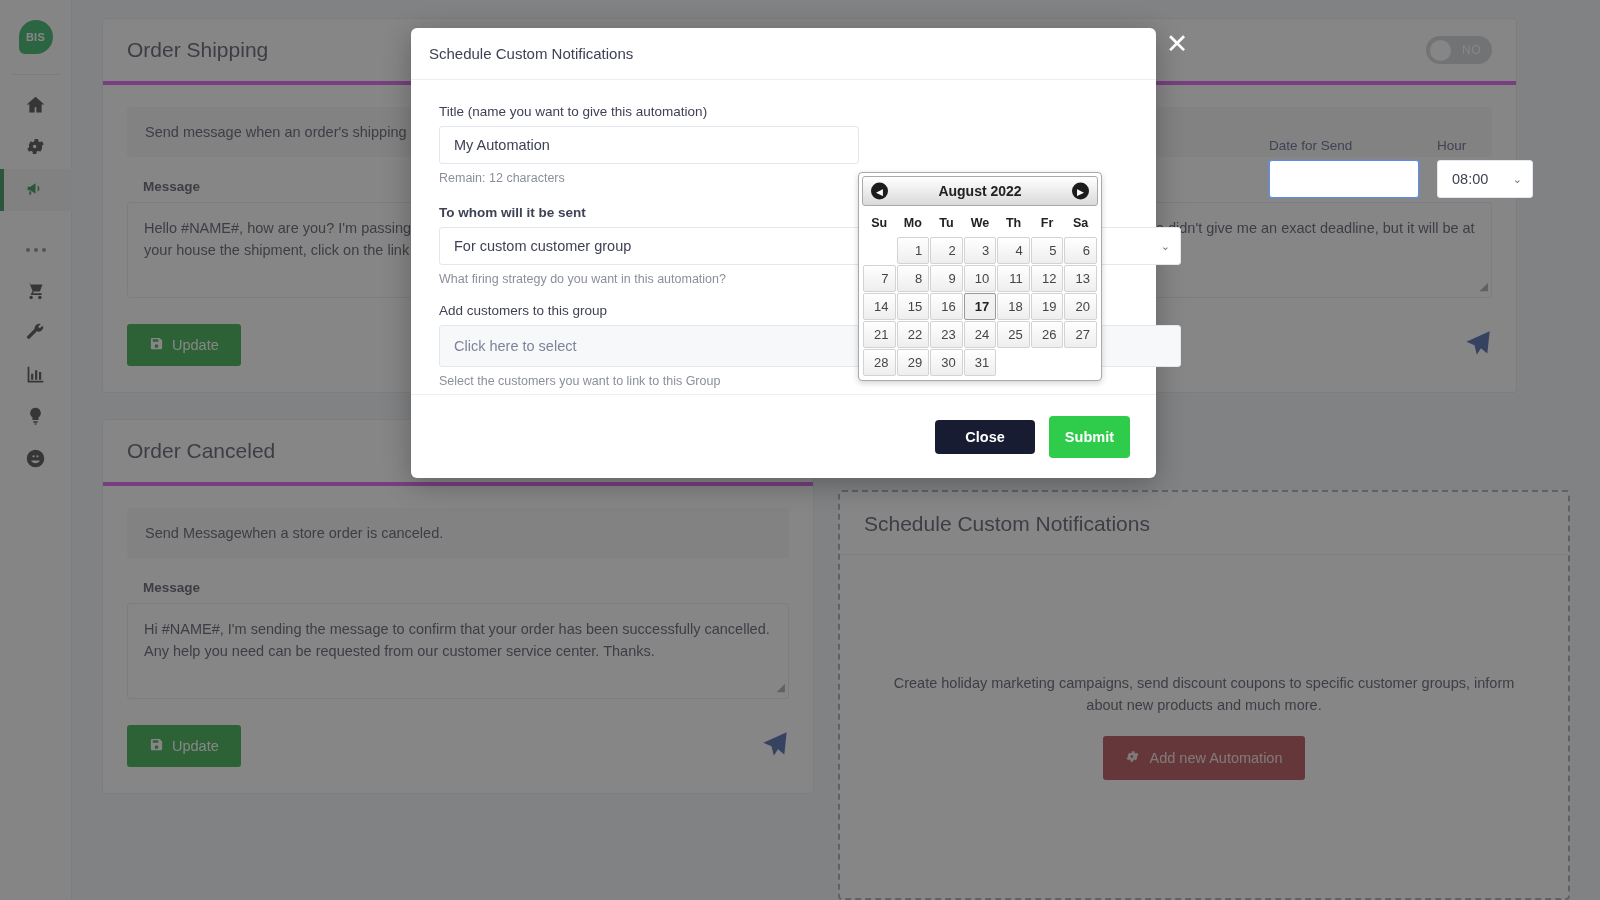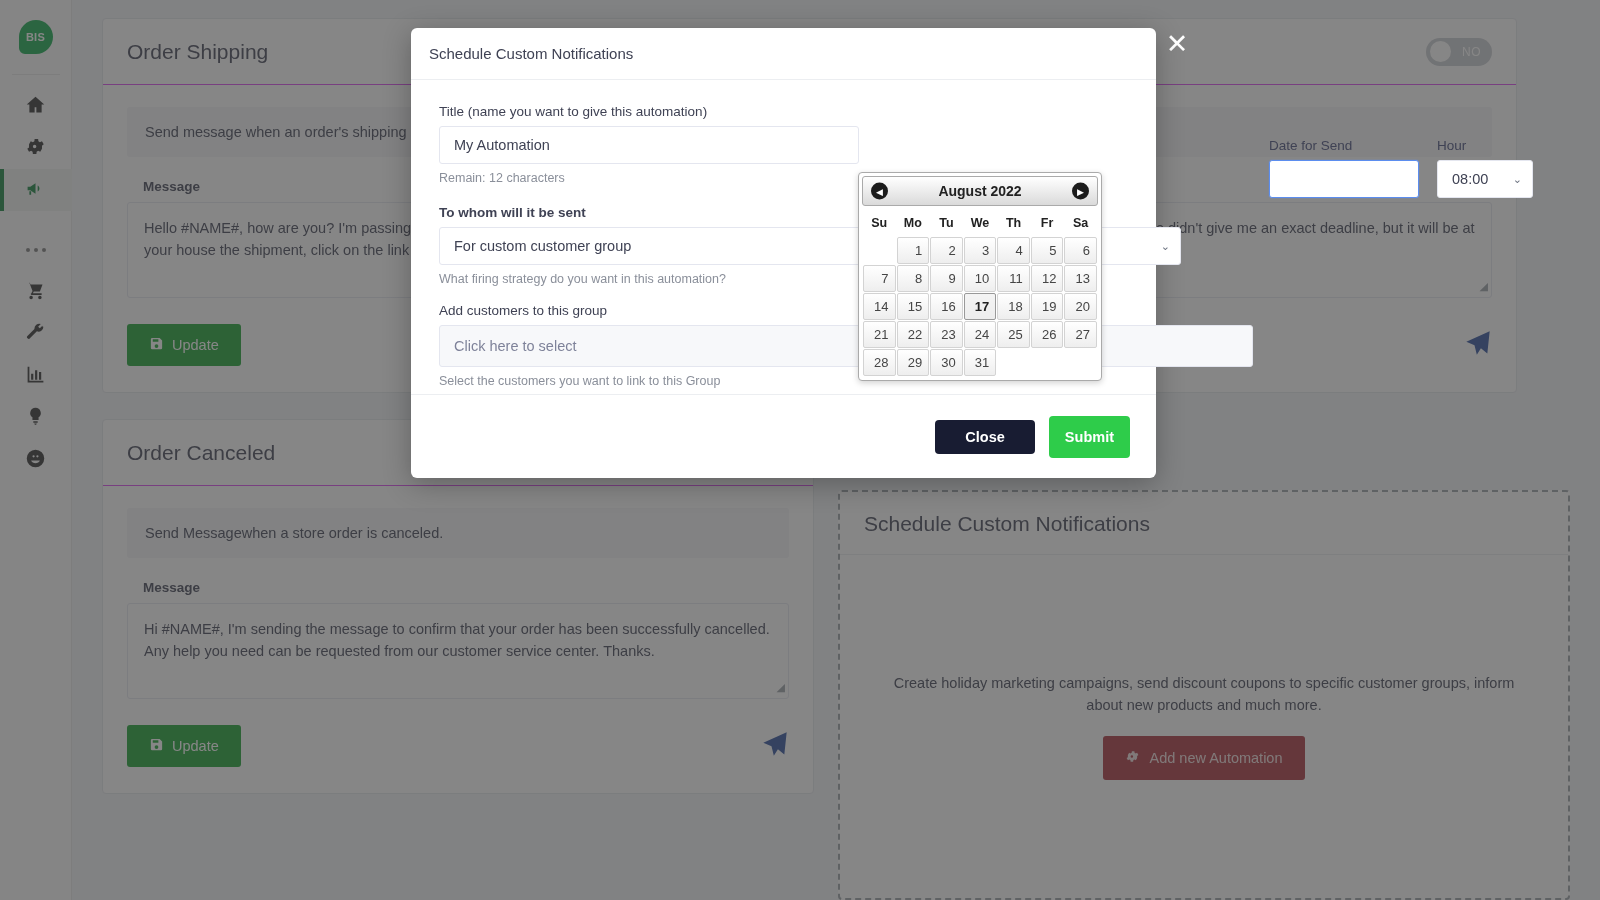--- a/index.html
+++ b/index.html
@@ -45,21 +45,21 @@
   #content { flex: 1; padding: 18px 30px 0 30px; display: flex; gap: 24px; }
   .col { display: flex; flex-direction: column; gap: 26px; }
   .col-left { width: 712px; flex: 0 0 712px; }
   .col-right { flex: 1; }
 
   .card {
     background: #fff; border: 1px solid #e3e6ea; border-radius: 4px;
   }
   .card-head {
     height: 66px; display: flex; align-items: center; justify-content: space-between;
-    padding: 0 24px; border-bottom: 1px solid #d946ef;
+    padding: 0 24px; border-bottom: 4px solid #d946ef;
   }
   .card-title { font-size: 21px; color: #3f4254; font-weight: 400; }
   .card-body { padding: 22px 24px 26px 24px; }
 
   .toggle {
     width: 66px; height: 28px; border-radius: 16px; background: #c9ccd1;
     display: flex; align-items: center; padding: 0 4px; position: relative;
   }
   .toggle .knob { width: 21px; height: 21px; border-radius: 50%; background: #fff; }
   .toggle .tlabel { position: absolute; right: 11px; font-size: 12px; color: #fff; letter-spacing: .5px; }
@@ -384,21 +384,21 @@
         <div class="lbl b" style="margin-top:20px">To whom will it be sent</div>
         <div class="sel" style="width:742px">
           <div class="inp">
             <span>For custom customer group</span>
           </div>
           <span class="chev">⌄</span>
         </div>
         <div class="hint">What firing strategy do you want in this automation?</div>
 
         <div class="lbl" style="margin-top:17px">Add customers to this group</div>
-        <div class="inp grey" style="width:814px;height:42px">
+        <div class="inp grey" style="width:742px;height:42px">
           <span>Click here to select</span>
         </div>
         <div class="hint">Select the customers you want to link to this Group</div>
       </div>
 
       <div class="mb-right" style="position:absolute;left:858px;top:110px;padding:0">
         <div>
           <div class="lbl">Date for Send</div>
           <div class="inp focus w-date">
             <span></span>

